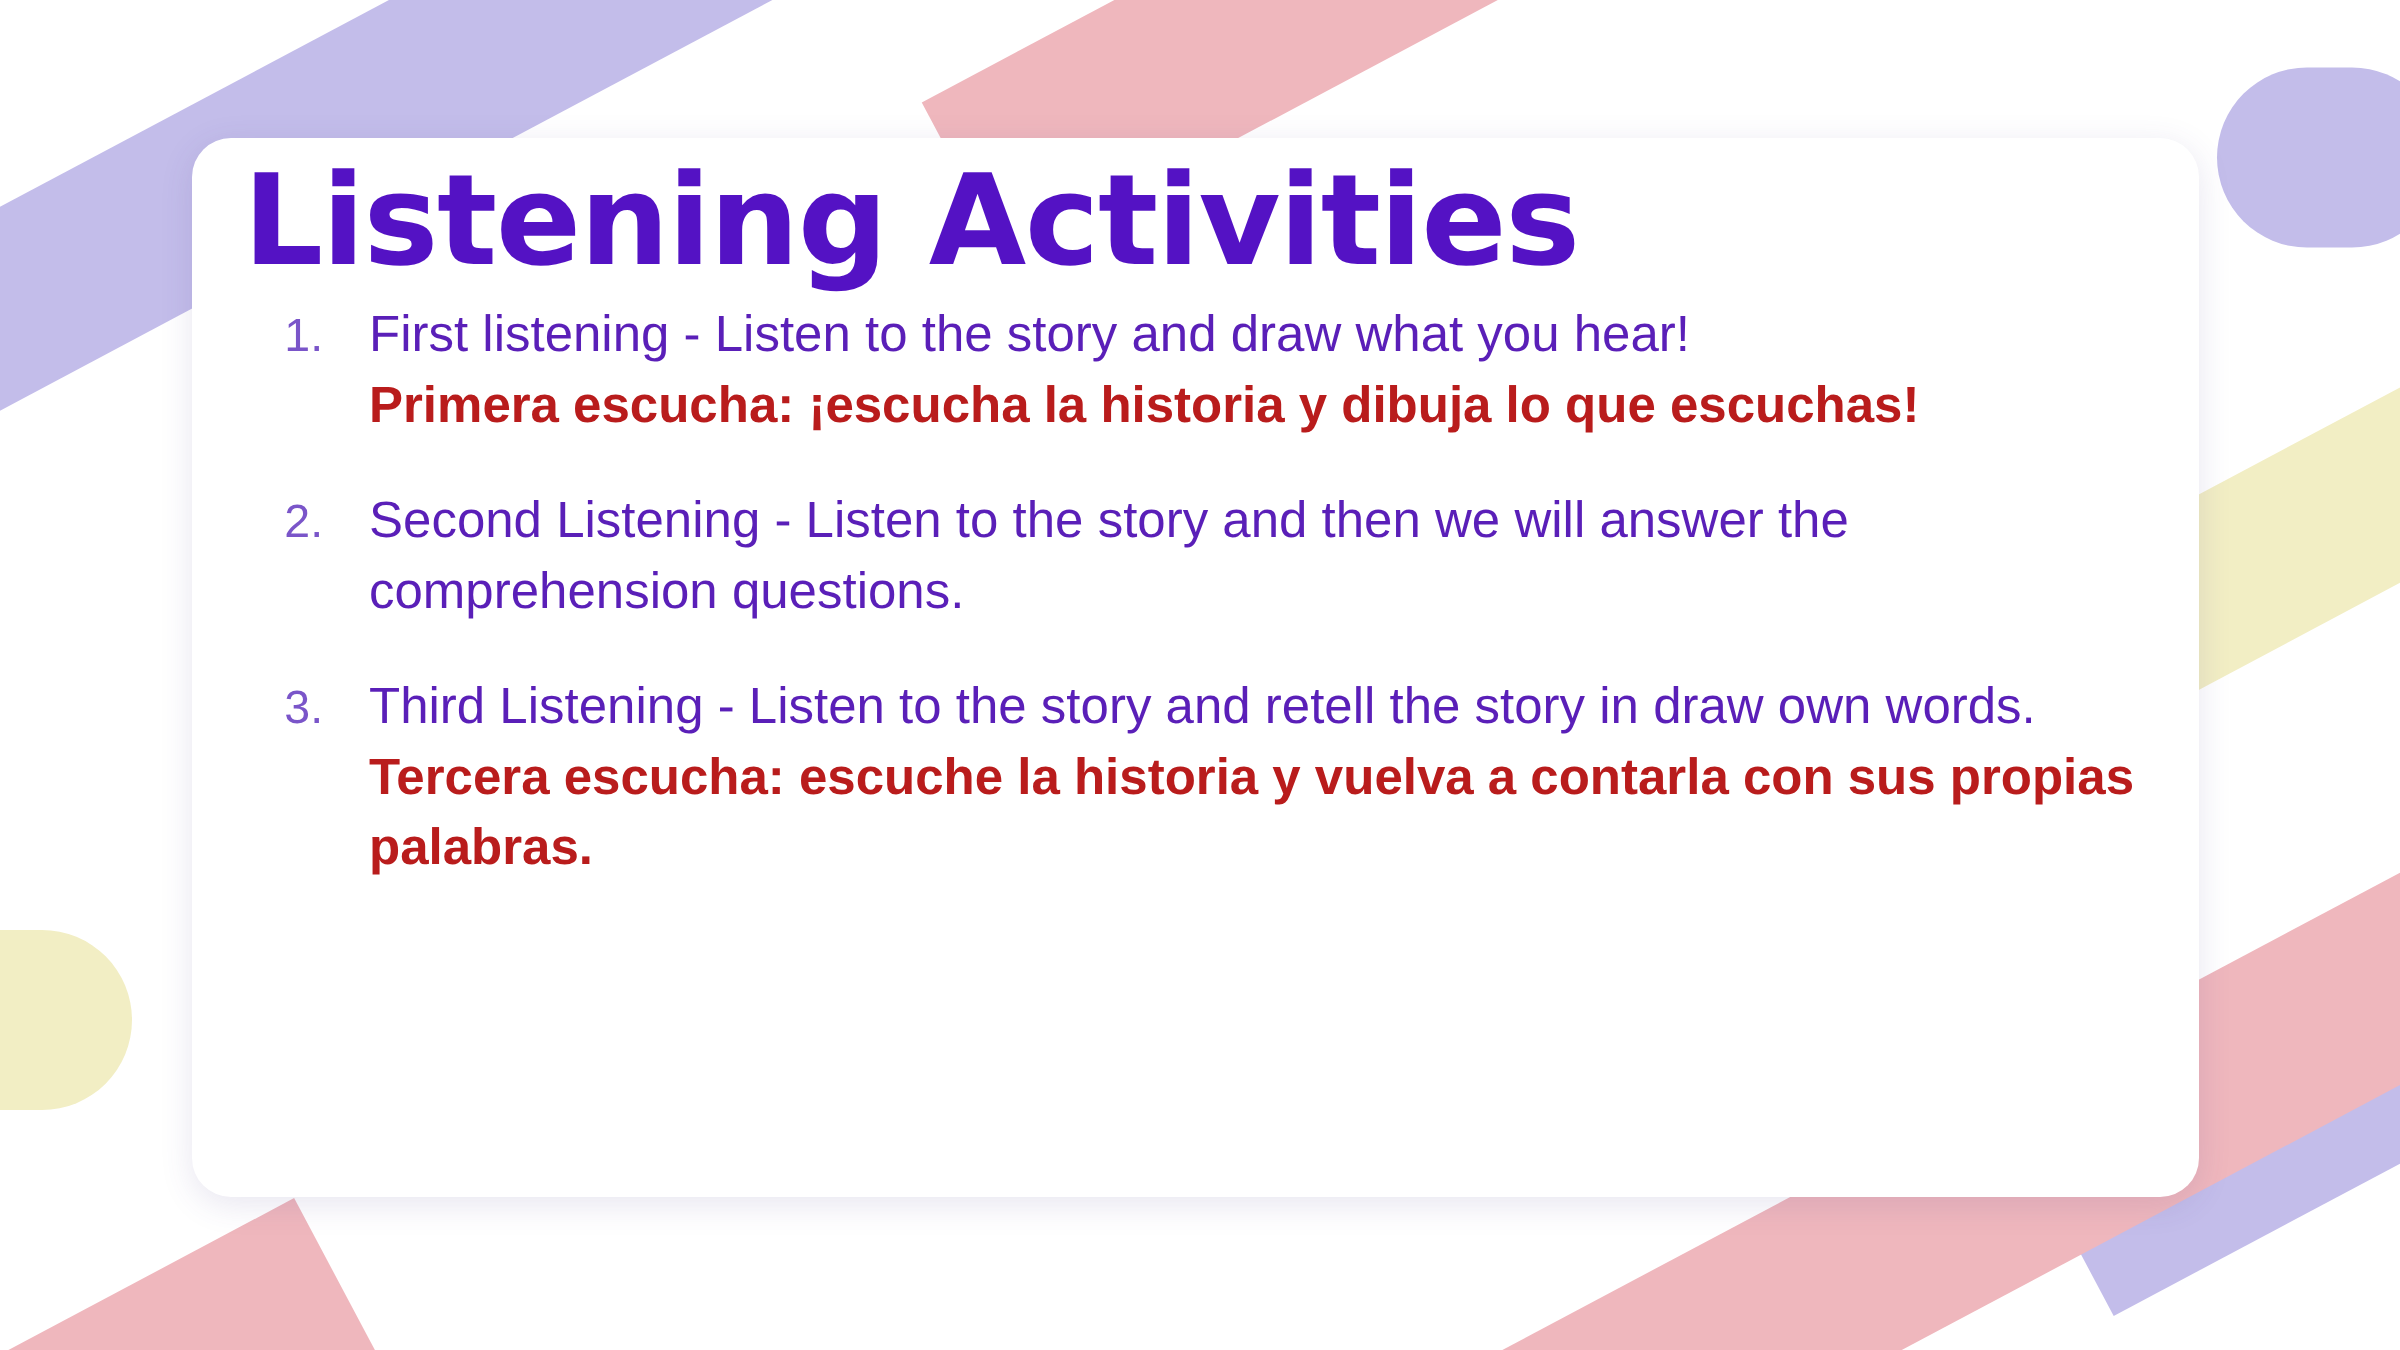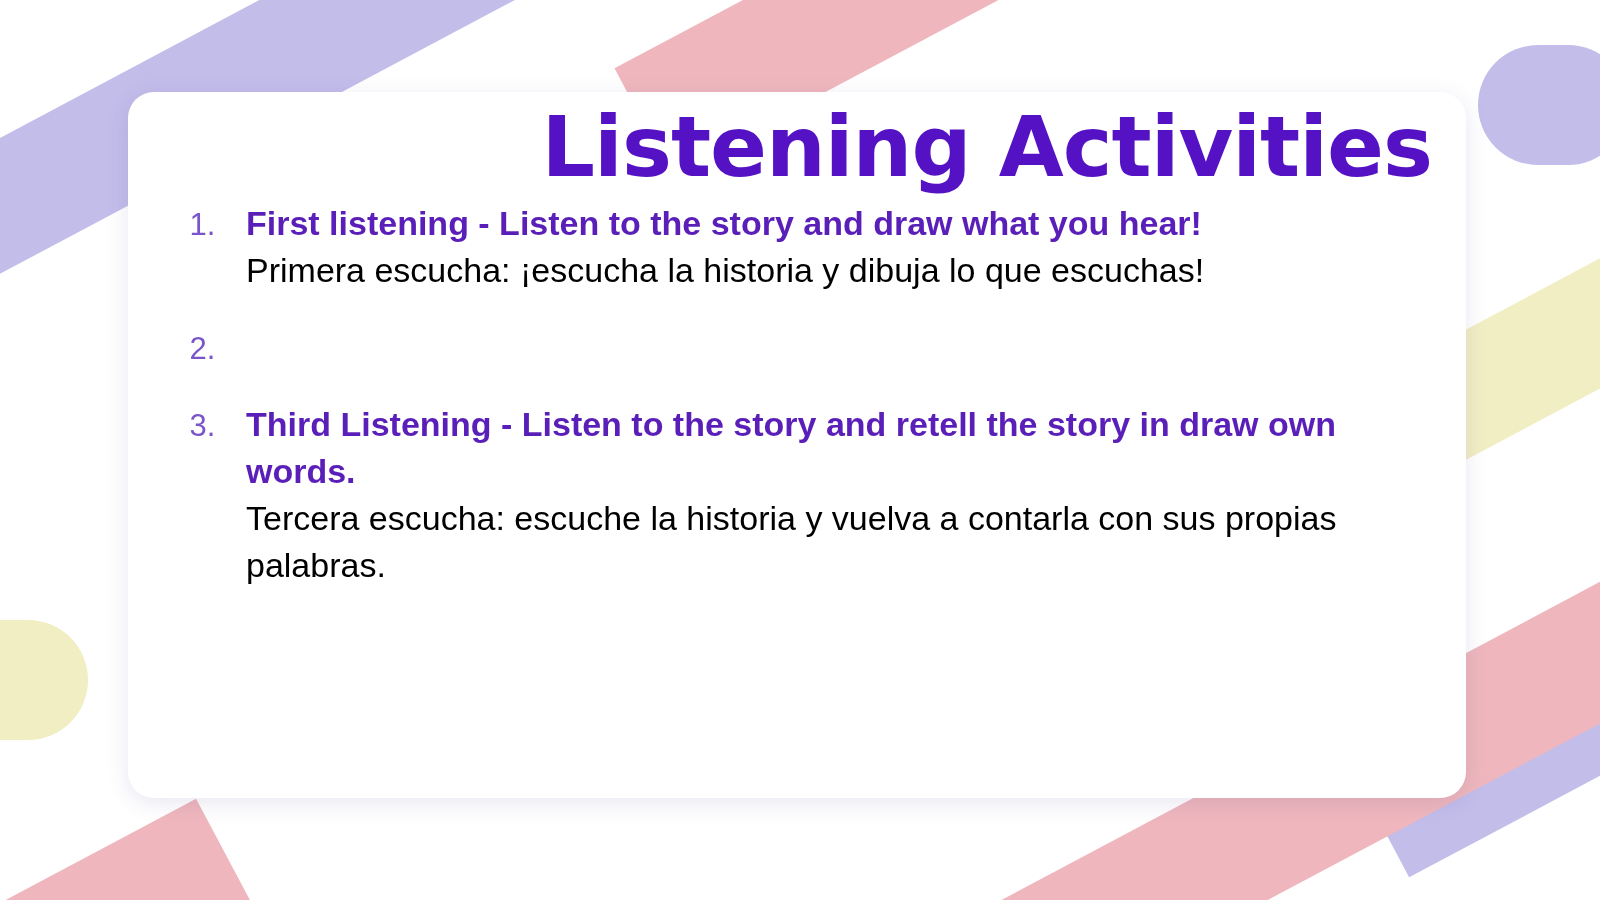--- a/index.html
+++ b/index.html
@@ -105,21 +105,21 @@
     background: #ffffff;
     border-radius: 26px;
     box-shadow: 0 5px 22px rgba(80, 60, 140, 0.13);
     box-sizing: border-box;
     padding: 0 34px;
   }
 
   .title {
     margin: 0;
     padding-top: 8px;
-    text-align: right;
+    text-align: left;
     color: #5412c4;
     font-family: "DejaVu Sans", sans-serif;
     font-weight: bold;
     font-size: 84px;
     letter-spacing: -1px;
     line-height: 1.12;
   }
 
   ol.activities {
     margin: 6px 0 0 0;
@@ -133,27 +133,27 @@
     margin-bottom: 30px;
     padding-left: 22px;
     color: #5a1fb8;
   }
   ol.activities > li::marker {
     color: #7a55c9;
     font-size: 31px;
   }
   .en {
     display: block;
-    font-weight: bold;
+    font-weight: normal;
     color: #5a1fb8;
   }
   .es {
     display: block;
-    font-weight: normal;
-    color: #000000;
+    font-weight: bold;
+    color: #b91c1c;
   }
 </style>
 </head>
 <body>
 
 <div class="slide">
 
   <div class="stripe stripe-purple-1"></div>
   <div class="stripe stripe-pink-1"></div>
   <div class="stripe stripe-yellow-1"></div>
@@ -165,20 +165,21 @@
 
   <div class="card">
     <h1 class="title">Listening Activities</h1>
 
     <ol class="activities">
       <li>
         <span class="en">First listening - Listen to the story and draw what you hear!</span>
         <span class="es">Primera escucha: ¡escucha la historia y dibuja lo que escuchas!</span>
       </li>
       <li>
+        <span class="en">Second Listening - Listen to the story and then we will answer the comprehension questions.</span>
       </li>
       <li>
         <span class="en">Third Listening - Listen to the story and retell the story in draw own words.</span>
         <span class="es">Tercera escucha: escuche la historia y vuelva a contarla con sus propias palabras.</span>
       </li>
     </ol>
   </div>
 
 </div>
 

